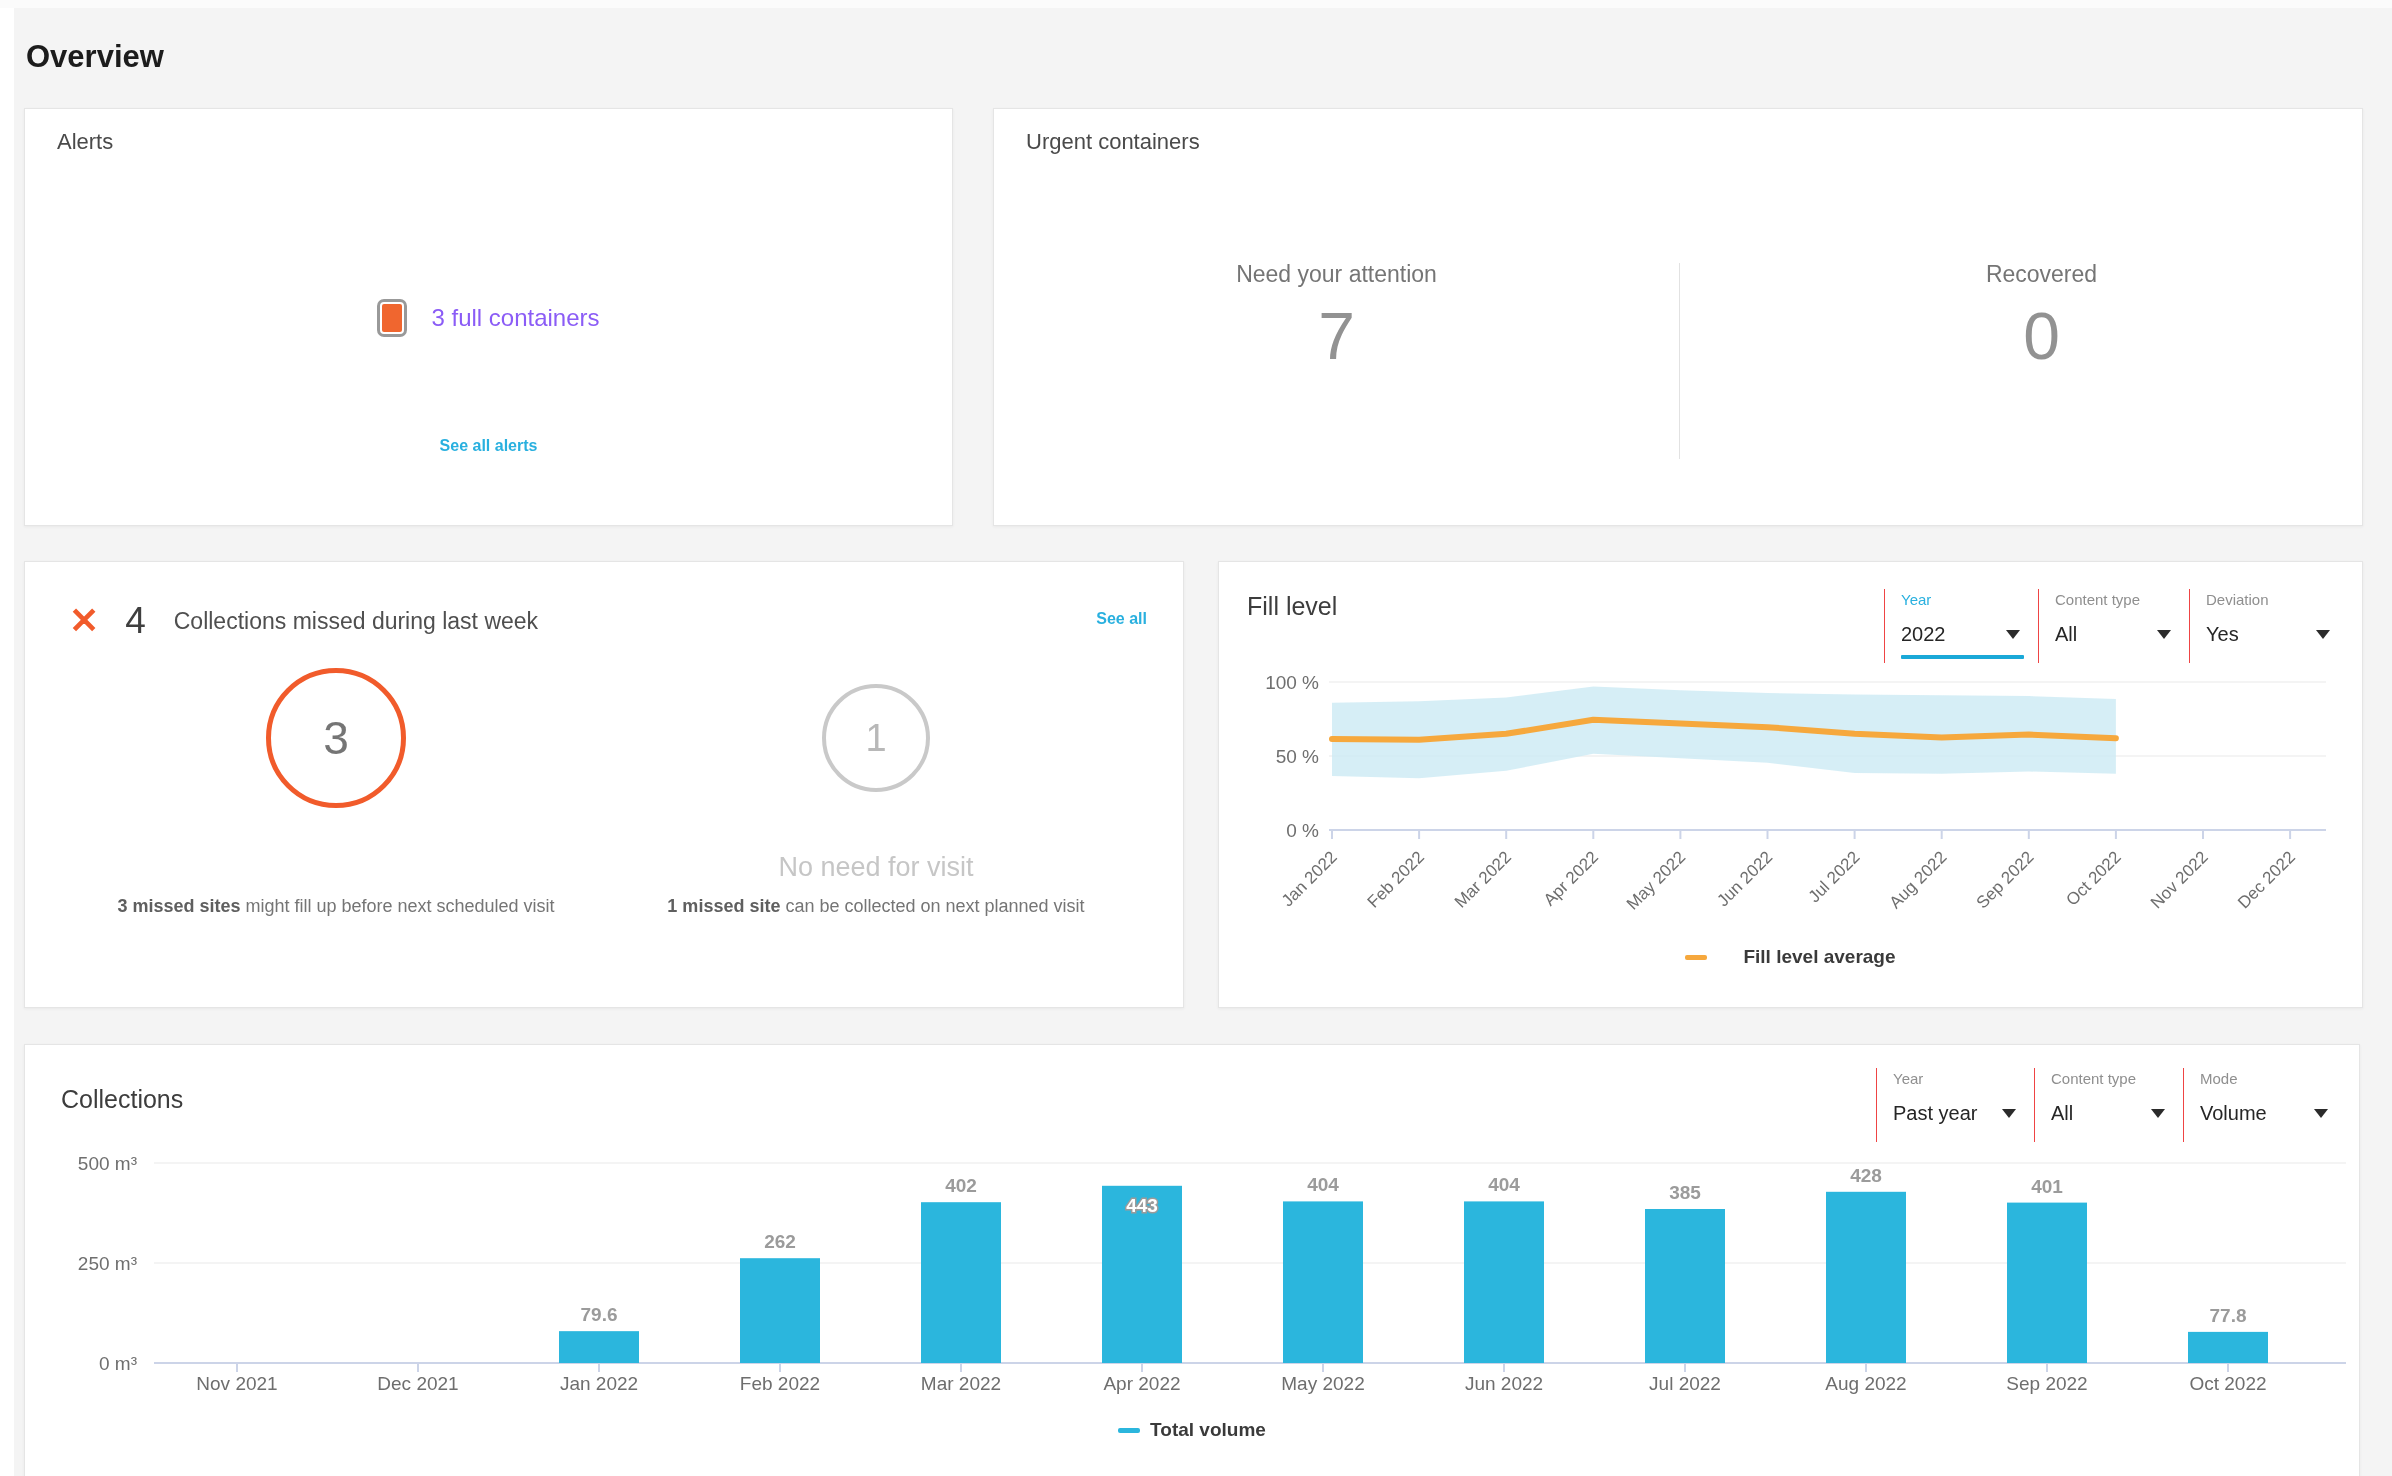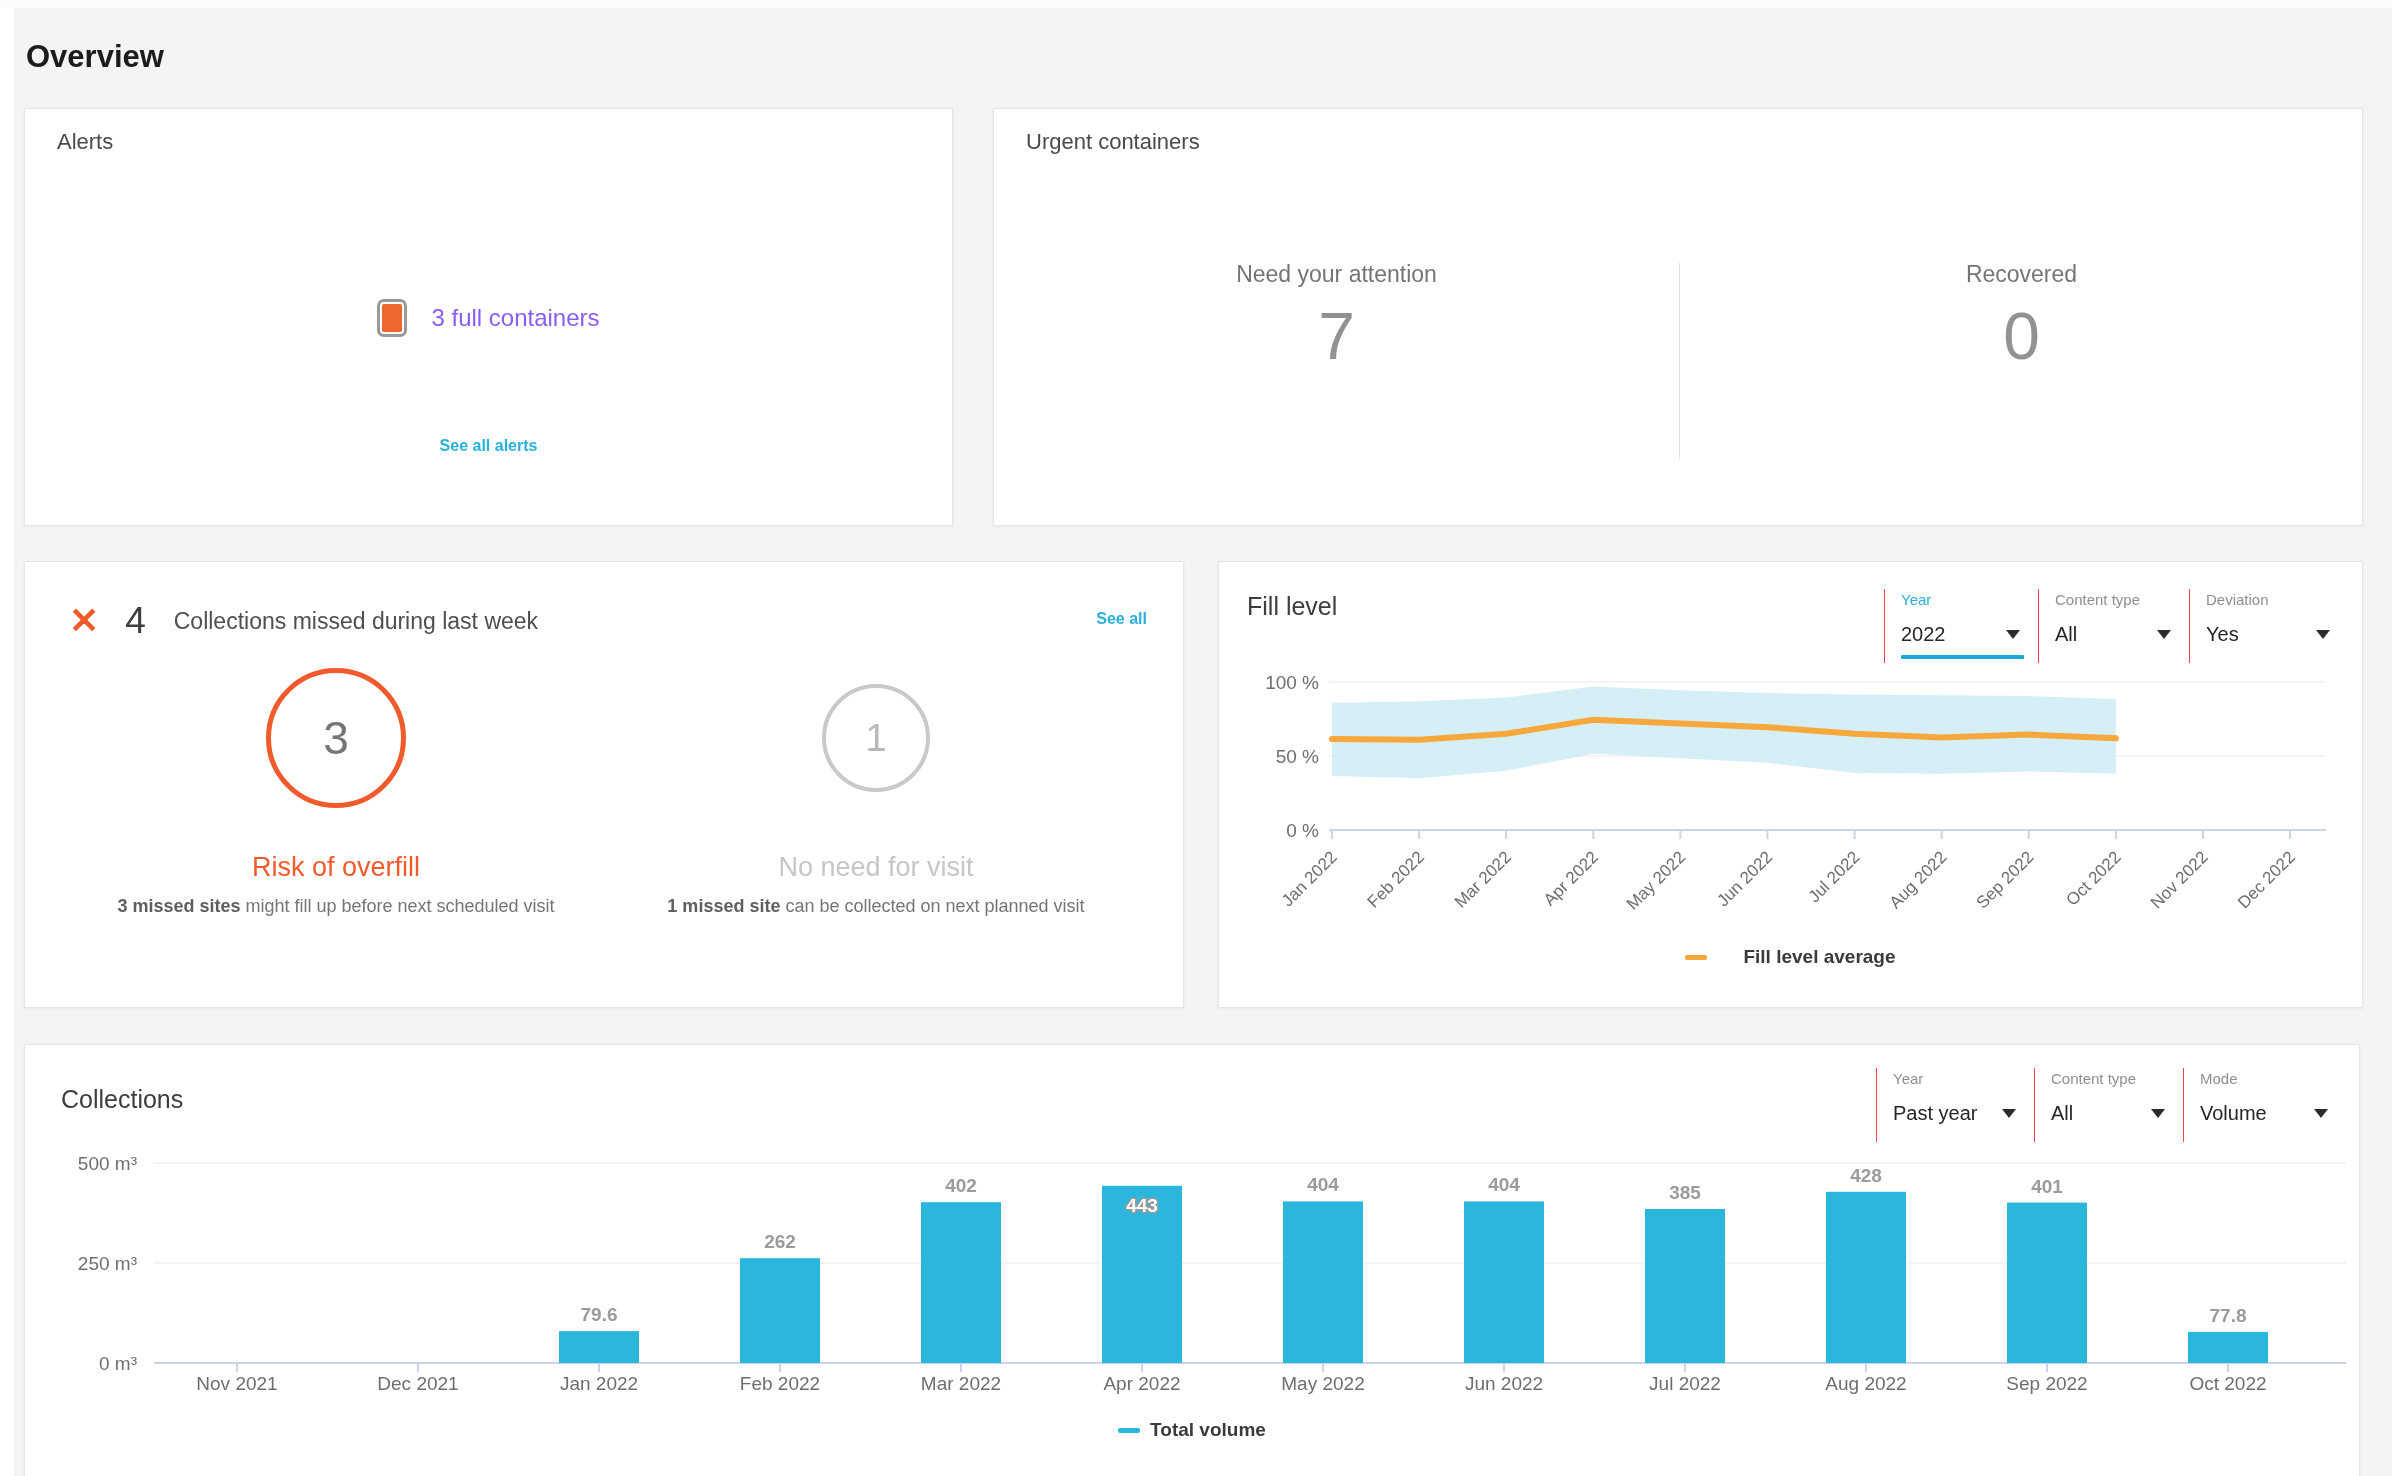--- a/index.html
+++ b/index.html
@@ -28,21 +28,21 @@
   .alerts-icon-row{position:absolute;left:0;right:0;top:190px;display:flex;justify-content:center;align-items:center;gap:24px;}
   .container-icon{width:30px;height:38px;border:3px solid #999999;border-radius:7px;padding:2px;box-sizing:border-box;}
   .container-icon .fill{width:100%;height:100%;background:#f0662f;border-radius:2px;}
   .alerts-icon-text{font-size:24px;color:#8b5cf6;}
   .text-link{font-size:16px;font-weight:bold;color:#29b0df;cursor:pointer;}
   .alerts-link{position:absolute;left:0;right:0;top:328px;text-align:center;}
 
   
   .urgent-col{position:absolute;top:152px;width:685px;text-align:center;}
   .urgent-col.c0{left:0;}
-  .urgent-col.c1{left:685px;}
+  .urgent-col.c1{left:685px;padding-left:20px;}
   .urgent-col-label{font-size:23px;color:#757575;}
   .urgent-col-value{margin-top:10px;font-size:66px;color:#929292;}
   .urgent-divider{position:absolute;left:685px;top:154px;width:1px;height:196px;background:#e2e2e2;}
 
   
   .missed-header{position:absolute;left:44px;top:38px;display:flex;align-items:center;}
   .missed-x{font-size:36px;font-weight:bold;color:#f15b2b;line-height:1;}
   .missed-count{margin-left:26px;font-size:37px;color:#3f3f3f;}
   .missed-title{margin-left:28px;font-size:23px;color:#4f4f4f;}
   .missed-seeall{position:absolute;right:36px;top:48px;}
@@ -115,21 +115,20 @@
   <div class="missed-header">
     <span class="missed-x">✕</span>
     <span class="missed-count">4</span>
     <span class="missed-title">Collections missed during last week</span>
   </div>
   <div class="missed-seeall"><span class="text-link">See all</span></div>
 
   <div class="stat-circle alert">
     <span class="stat-num">3</span>
   </div>
-  <div class="stat-label alert">Risk of overfill</div>
   <div class="stat-desc d0">
     <b>3 missed sites</b><span> might fill up before next scheduled visit</span>
   </div>
 
   <div class="stat-circle muted">
     <span class="stat-num">1</span>
   </div>
   <div class="stat-label muted">No need for visit</div>
   <div class="stat-desc d1">
     <b>1 missed site</b><span> can be collected on next planned visit</span>

